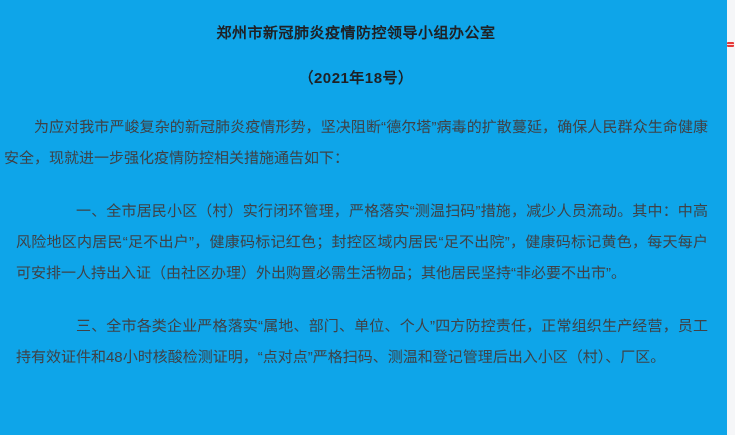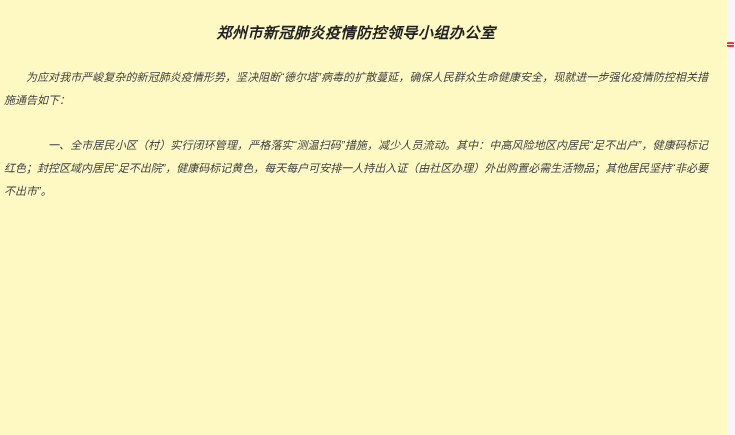--- a/index.html
+++ b/index.html
@@ -5,50 +5,49 @@
   * { margin: 0; padding: 0; box-sizing: border-box; }
   html, body {
     width: 735px; height: 435px;
     background: #ffffff;
     overflow: hidden;
     font-family: "Liberation Sans", "DejaVu Sans", sans-serif;
   }
   .viewport {
     position: relative;
     width: 735px; height: 435px;
-    background: #fef9c3;
-    font-style: italic;
+    background: #0ea5e9;
   }
   .doc {
     position: absolute;
     top: 0; left: 0;
     width: 750px;            
     padding: 21px 42px 20px 4px;
     color: #404348;
   }
   .doc-title {
     width: 100%;
     text-align: center;
     font-size: 15px;
     font-weight: bold;
     color: #1f2125;
     line-height: 23px;
     margin-bottom: 22px;
     letter-spacing: 0.5px;
   }
   .para {
-    font-size: 11px;
-    line-height: 23px;
+    font-size: 15px;
+    line-height: 31px;
     color: #3f4247;
     margin-bottom: 22px;
     text-align: justify;
   }
   .para:last-child { margin-bottom: 0; }
   .indent-2 { text-indent: 2em; }
-  .indent-4 { text-indent: 4em; }
+  .indent-4 { text-indent: 4em; margin-left: 12px; }
   .scrollbar-track {
     position: absolute;
     top: 0; right: 0;
     width: 8px; height: 435px;
     background: #f5f6f8;
   }
   .red-marker {
     position: absolute;
     top: 42px; right: 1px;
     width: 7px; height: 5px;
@@ -66,26 +65,28 @@
 </head>
 <body>
 
 <div class="viewport">
 
   <div class="doc">
 
     <div class="doc-title">郑州市新冠肺炎疫情防控领导小组办公室</div>
 
 
+    <div class="doc-title">（2021年18号）</div>
 
     <p class="para indent-2">为应对我市严峻复杂的新冠肺炎疫情形势，坚决阻断“德尔塔”病毒的扩散蔓延，确保人民群众生命健康安全，现就进一步强化疫情防控相关措施通告如下：</p>
 
     <p class="para indent-4">一、全市居民小区（村）实行闭环管理，严格落实“测温扫码”措施，减少人员流动。其中：中高风险地区内居民“足不出户”，健康码标记红色；封控区域内居民“足不出院”，健康码标记黄色，每天每户可安排一人持出入证（由社区办理）外出购置必需生活物品；其他居民坚持“非必要不出市”。</p>
 
 
+    <p class="para indent-4">三、全市各类企业严格落实“属地、部门、单位、个人”四方防控责任，正常组织生产经营，员工持有效证件和48小时核酸检测证明，“点对点”严格扫码、测温和登记管理后出入小区（村）、厂区。</p>
 
   </div>
 
   <div class="scrollbar-track"></div>
 
   <div class="red-marker"></div>
 
 </div>
 
 </body></html>

